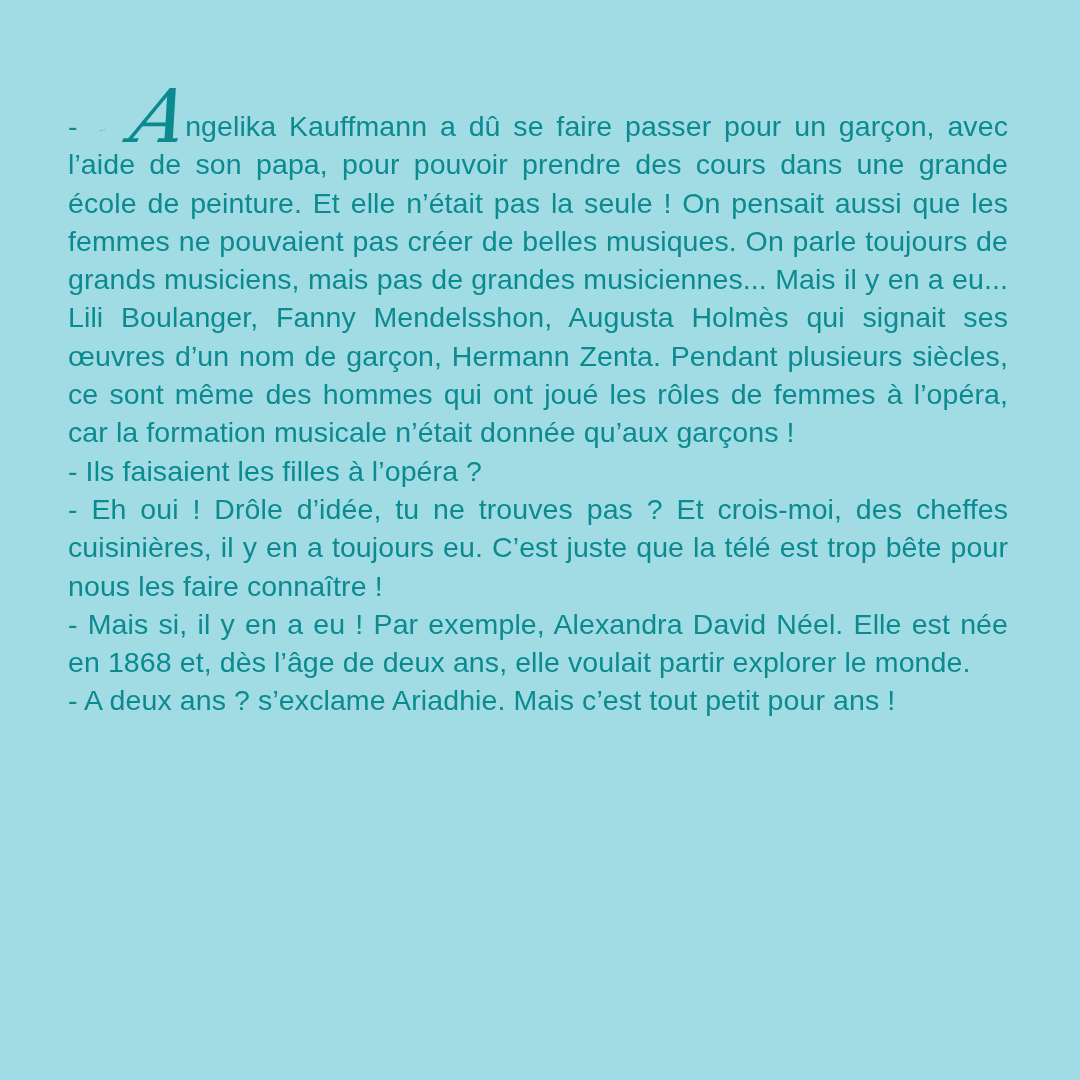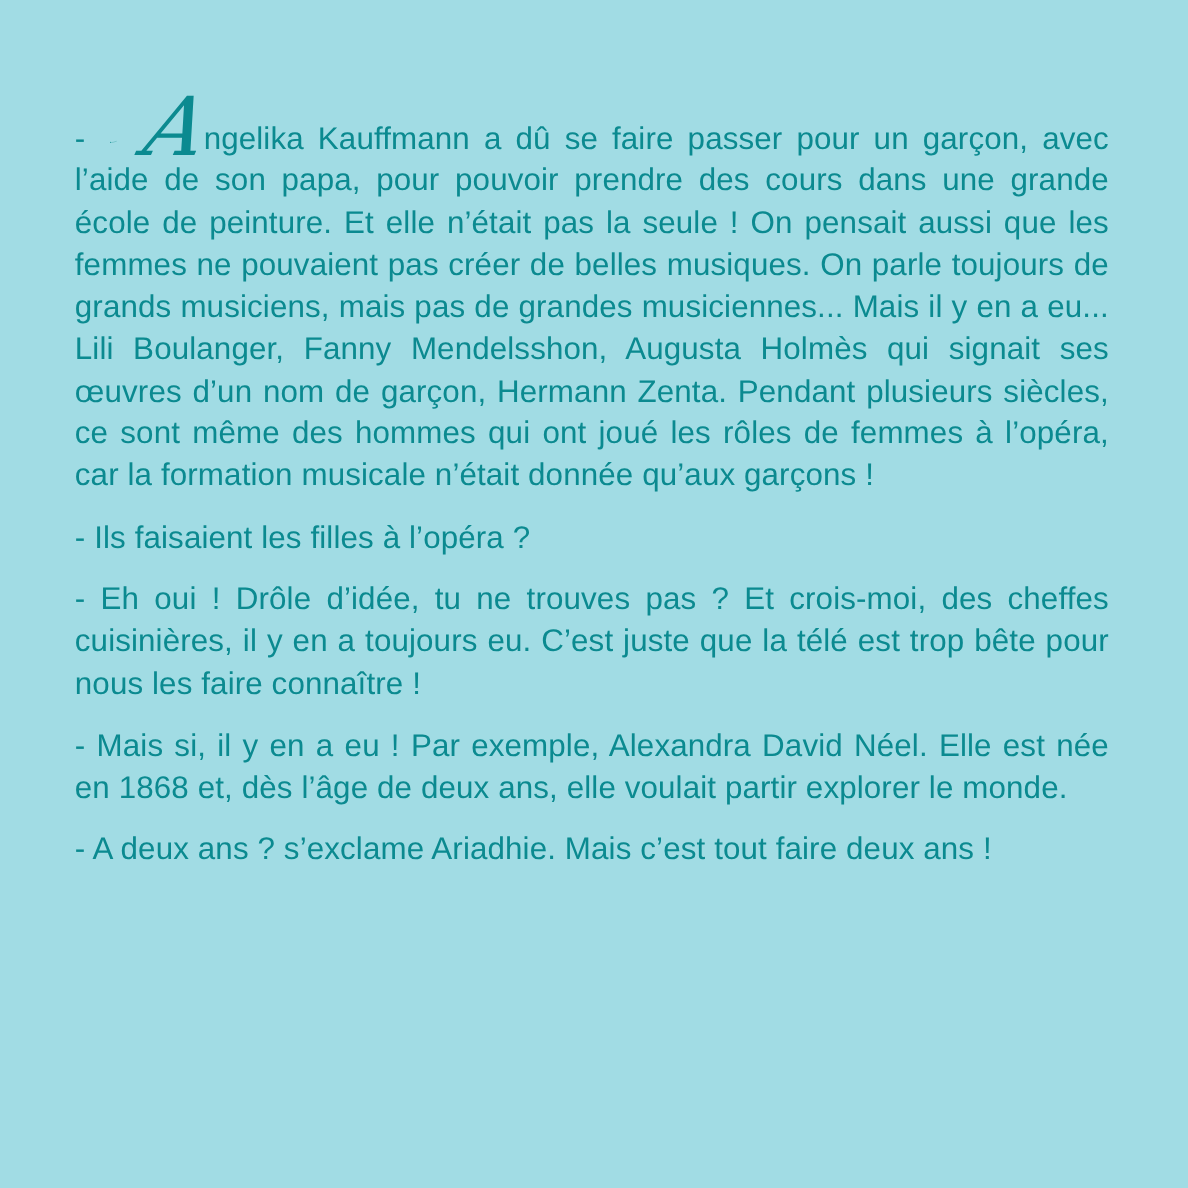--- a/index.html
+++ b/index.html
@@ -22,21 +22,21 @@
       font-family: "Liberation Sans", "DejaVu Sans", sans-serif;
       font-size: 28.5px;
       line-height: 38.3px;
       letter-spacing: 0.1px;
     }
     .para {
       margin: 0;
       text-align: justify;
       text-align-last: left;
     }
-    .para + .para { margin-top: 18px; }
+    .para + .para { }
     .para.tight { }
     .dash { margin-right: 8px; }
     .dropcap {
       font-family: "DejaVu Serif", "Liberation Serif", serif;
       font-style: italic;
       font-size: 74px;
       line-height: 20px;
       color: #0b8a90;
       display: inline-block;
       transform: translateY(6px) skewX(-14deg);
@@ -59,14 +59,14 @@
 <div class="page">
   <p class="para">
     <span class="dash">-</span><svg class="flourish" viewBox="0 0 34 10" width="34" height="10">
         <path d="M2 8 C10 9 22 6 34 0" stroke="#0b8a90" stroke-width="1.2" fill="none"></path>
         <circle cx="4" cy="7" r="2.4" fill="#0b8a90"></circle>
       </svg><span class="dropcap">A</span><span>ngelika Kauffmann a dû se faire passer pour un garçon, avec l’aide de son papa, pour pouvoir prendre des cours dans une grande école de peinture. Et elle n’était pas la seule ! On pensait aussi que les femmes ne pouvaient pas créer de belles musiques. On parle toujours de grands musiciens, mais pas de grandes musiciennes... Mais il y en a eu... Lili Boulanger, Fanny Mendelsshon, Augusta Holmès qui signait ses œuvres d’un nom de garçon, Hermann Zenta. Pendant plusieurs siècles, ce sont même des hommes qui ont joué les rôles de femmes à l’opéra, car la formation musicale n’était donnée qu’aux garçons !</span>
   </p>
   <p class="para">- Ils faisaient les filles à l’opéra ?</p>
   <p class="para">- Eh oui ! Drôle d’idée, tu ne trouves pas ? Et crois-moi, des cheffes cuisinières, il y en a toujours eu. C’est juste que la télé est trop bête pour nous les faire connaître !</p>
   <p class="para tight">- Mais si, il y en a eu ! Par exemple, Alexandra David Néel. Elle est née en 1868 et, dès l’âge de deux ans, elle voulait partir explorer le monde.</p>
-  <p class="para tight">- A deux ans ? s’exclame Ariadhie. Mais c’est tout faire deux ans !</p>
+  <p class="para tight">- A deux ans ? s’exclame Ariadhie. Mais c’est tout petit pour ans !</p>
 </div>
 
 </body></html>

